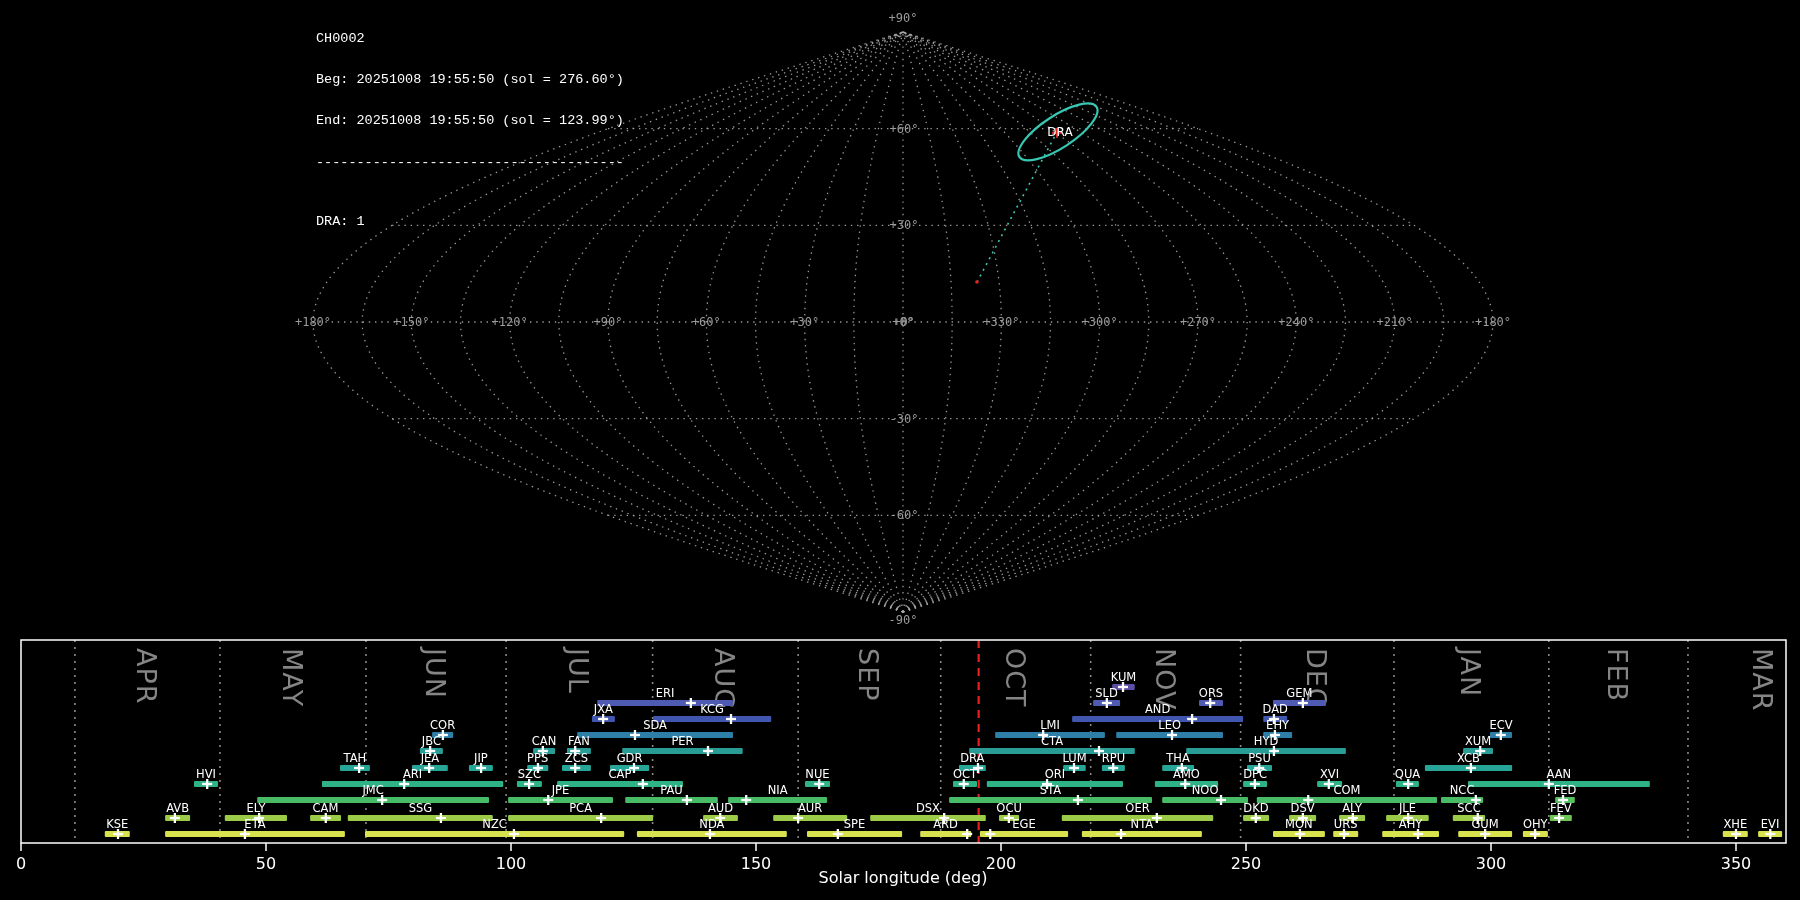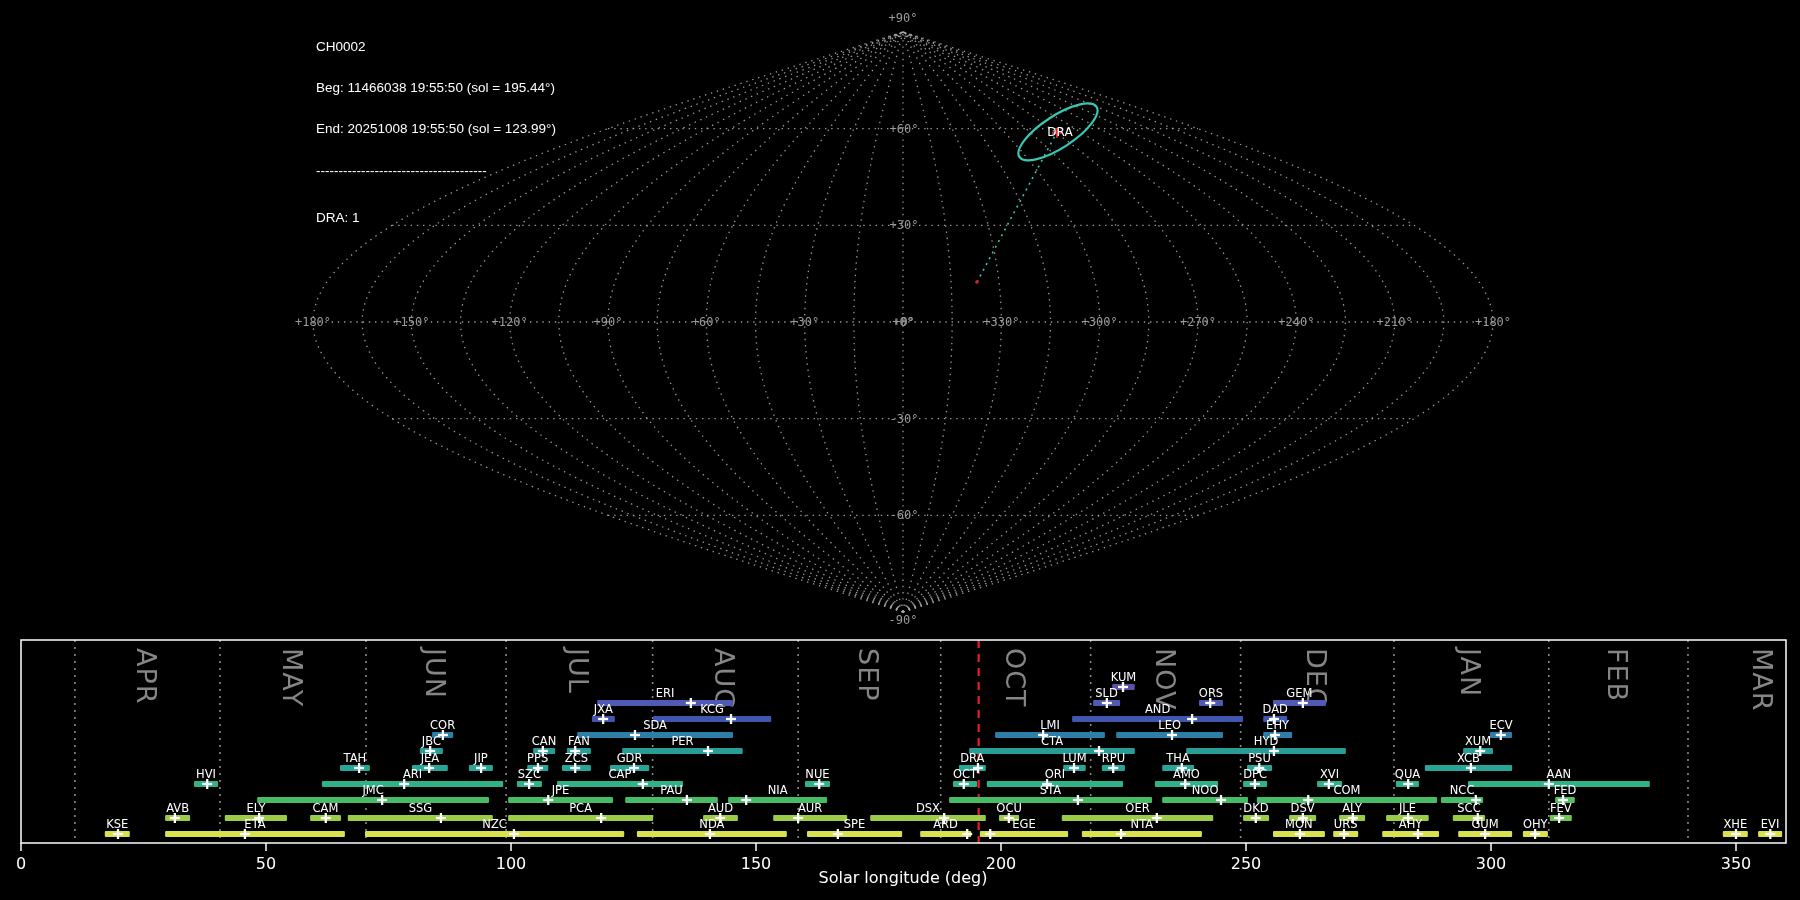--- a/index.html
+++ b/index.html
@@ -1,37 +1,37 @@
 <!DOCTYPE html>
 <html><head>
 <meta charset="utf-8">
 <style>
   html,body{margin:0;padding:0;background:#000;}
   #stage{position:relative;width:1800px;height:900px;background:#000;overflow:hidden;
          font-family:"DejaVu Sans",sans-serif;}
-  #hdr{position:absolute;left:316px;top:12px;color:#fff;z-index:2;
-       font-family:Liberation Sans, sans-serif;font-size:13.5px;line-height:13.8px;white-space:pre;}
-  #hdr .gap{margin-top:6px;}
+  #hdr{position:absolute;left:316px;top:4px;color:#fff;z-index:2;
+       font-family:Liberation Mono, monospace;font-size:13.5px;line-height:13.8px;white-space:pre;}
+  #hdr .gap{margin-top:18px;}
   svg{position:absolute;left:0;top:0;}
   text{font-family:"DejaVu Sans",sans-serif;}
   .glabel{font-family:"DejaVu Sans Mono",monospace;font-size:12px;fill:#9b9b9b;}
   .pole{font-family:"DejaVu Sans Mono",monospace;font-size:12px;fill:#9b9b9b;}
   .month{font-size:27px;fill:#858585;letter-spacing:1px;}
   .tick{font-size:16px;fill:#fff;}
   .axis-title{font-size:16px;fill:#fff;}
   .shlabel{font-size:11.5px;fill:#fff;}
   .dralabel{font-size:12px;fill:#fff;}
 </style>
 </head>
 <body>
 
 <div id="stage">
   <div id="hdr">
     <div>CH0002</div>
-    <div>Beg: 11466038 19:55:50 (sol = 195.44°)</div>
+    <div>Beg: 20251008 19:55:50 (sol = 276.60°)</div>
     <div>End: 20251008 19:55:50 (sol = 123.99°)</div>
     <div>--------------------------------------</div>
     <div class="gap">DRA: 1</div>
   </div>
 
   <svg id="scene" width="1800" height="900" viewBox="0 0 1800 900">
     <text id="pole-top" class="pole" x="903" y="22" text-anchor="middle">+90°</text>
     <text id="pole-bottom" class="pole" x="903" y="624" text-anchor="middle">-90°</text>
     <text id="axis-title" class="axis-title" x="903" y="883" text-anchor="middle">Solar longitude (deg)</text>
   <polyline points="903.0,612.0 882.4,605.6 861.8,599.1 841.3,592.7 820.9,586.2 800.5,579.8 780.3,573.3 760.3,566.9 740.4,560.4 720.7,554.0 701.2,547.6 682.0,541.1 663.0,534.7 644.4,528.2 626.0,521.8 608.0,515.3 590.3,508.9 573.1,502.4 556.2,496.0 539.8,489.6 523.8,483.1 508.2,476.7 493.2,470.2 478.6,463.8 464.5,457.3 451.0,450.9 438.1,444.4 425.7,438.0 413.9,431.6 402.7,425.1 392.0,418.7 382.1,412.2 372.7,405.8 364.0,399.3 356.0,392.9 348.6,386.4 341.9,380.0 335.9,373.6 330.5,367.1 325.9,360.7 322.0,354.2 318.7,347.8 316.2,341.3 314.4,334.9 313.4,328.4 313.0,322.0 313.4,315.6 314.4,309.1 316.2,302.7 318.7,296.2 322.0,289.8 325.9,283.3 330.5,276.9 335.9,270.4 341.9,264.0 348.6,257.6 356.0,251.1 364.0,244.7 372.7,238.2 382.1,231.8 392.0,225.3 402.7,218.9 413.9,212.4 425.7,206.0 438.1,199.6 451.0,193.1 464.5,186.7 478.6,180.2 493.2,173.8 508.2,167.3 523.8,160.9 539.8,154.4 556.2,148.0 573.1,141.6 590.3,135.1 608.0,128.7 626.0,122.2 644.4,115.8 663.0,109.3 682.0,102.9 701.2,96.4 720.7,90.0 740.4,83.6 760.3,77.1 780.3,70.7 800.5,64.2 820.9,57.8 841.3,51.3 861.8,44.9 882.4,38.4 903.0,32.0" fill="none" stroke="#a8a8a8" stroke-width="1.3" stroke-dasharray="1.4 4.8" opacity="0.9"></polyline>

